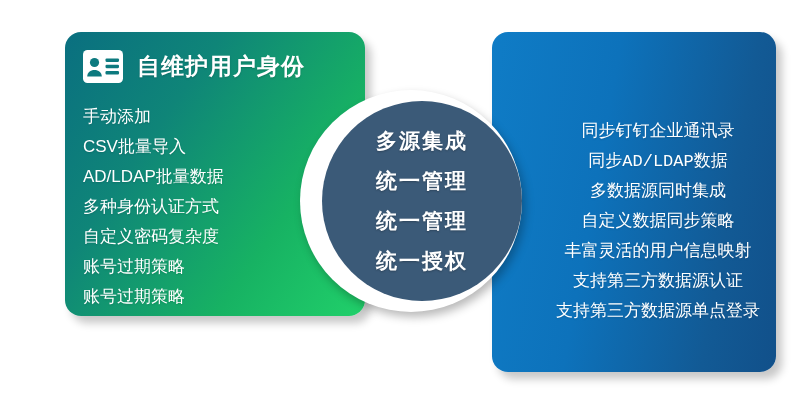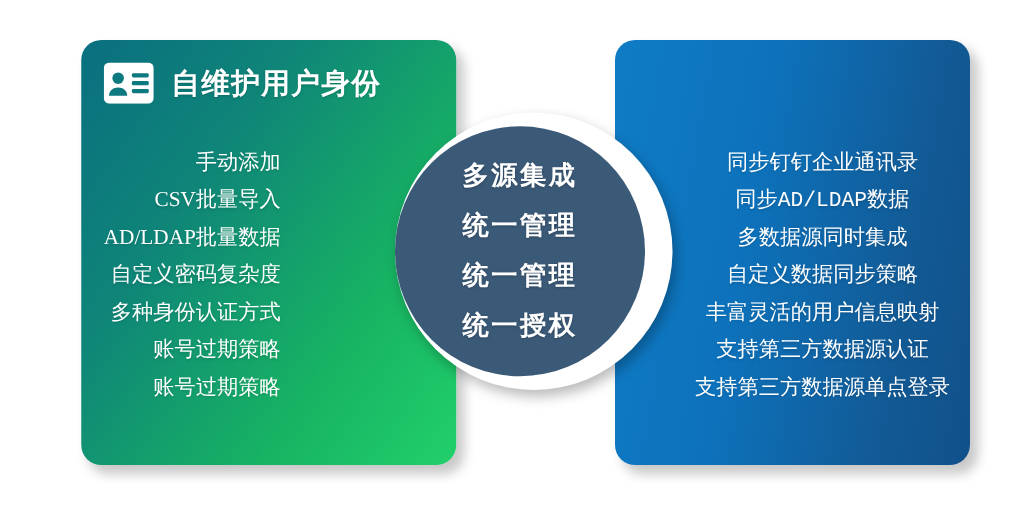--- a/index.html
+++ b/index.html
@@ -27,21 +27,21 @@
     position: absolute;
     border-radius: 16px;
     box-shadow: 6px 7px 9px rgba(0,0,0,0.22);
     overflow: hidden;
   }
 
   .panel-left {
     left: 65px;
     top: 32px;
     width: 300px;
-    height: 340px;
+    height: 284px;
     background: linear-gradient(125deg, #0a6f80 0%, #0f8578 32%, #17b263 70%, #21d06a 100%);
   }
 
   .panel-right {
     left: 492px;
     top: 32px;
     width: 284px;
     height: 340px;
     background: linear-gradient(100deg, #0f7cc6 0%, #0d72bb 38%, #125a95 78%, #11508a 100%);
   }
@@ -83,44 +83,43 @@
     font-size: 17px;
     line-height: 30px;
   }
   .feature-list li {
     white-space: nowrap;
     text-shadow: 0 1px 2px rgba(0,0,0,0.14);
   }
 
   .panel-left .feature-list {
     left: 18px;
-    top: 83px;
-    text-align: right;
-    font-family: Liberation Serif, serif;
+    top: 70px;
+    text-align: left;
   }
   .panel-right .feature-list {
     right: 16px;
     top: 85px;
     text-align: center;
     font-family: Liberation Mono, monospace;
   }
 
   
   .center-circle {
     position: absolute;
-    left: 316px;
+    left: 300px;
     top: 90px;
     width: 222px;
     height: 222px;
     border-radius: 50%;
     background: #ffffff;
     box-shadow: 3px 5px 10px rgba(0,0,0,0.28);
     display: flex;
     align-items: center;
-    justify-content: flex-start;
+    justify-content: flex-end;
     z-index: 5;
   }
 
   .center-inner {
     width: 200px;
     height: 200px;
     border-radius: 50%;
     background: #3b5a78;
     display: flex;
     flex-direction: column;
@@ -155,22 +154,22 @@
         <rect x="22.5" y="14.8" width="13.5" height="3.4" rx="1.1" fill="#0d7a7f"></rect>
         <rect x="22.5" y="21.1" width="13.5" height="3.4" rx="1.1" fill="#0d7a7f"></rect>
       </svg>
       <div class="header-title">自维护用户身份</div>
     </div>
 
     <ul class="feature-list">
       <li>手动添加</li>
       <li>CSV批量导入</li>
       <li>AD/LDAP批量数据</li>
+      <li>多种身份认证方式</li>
       <li>自定义密码复杂度</li>
-      <li>多种身份认证方式</li>
       <li>账号过期策略</li>
       <li>账号过期策略</li>
     </ul>
 
   </div>
 
   <div class="panel panel-right">
 
 
     <ul class="feature-list">

